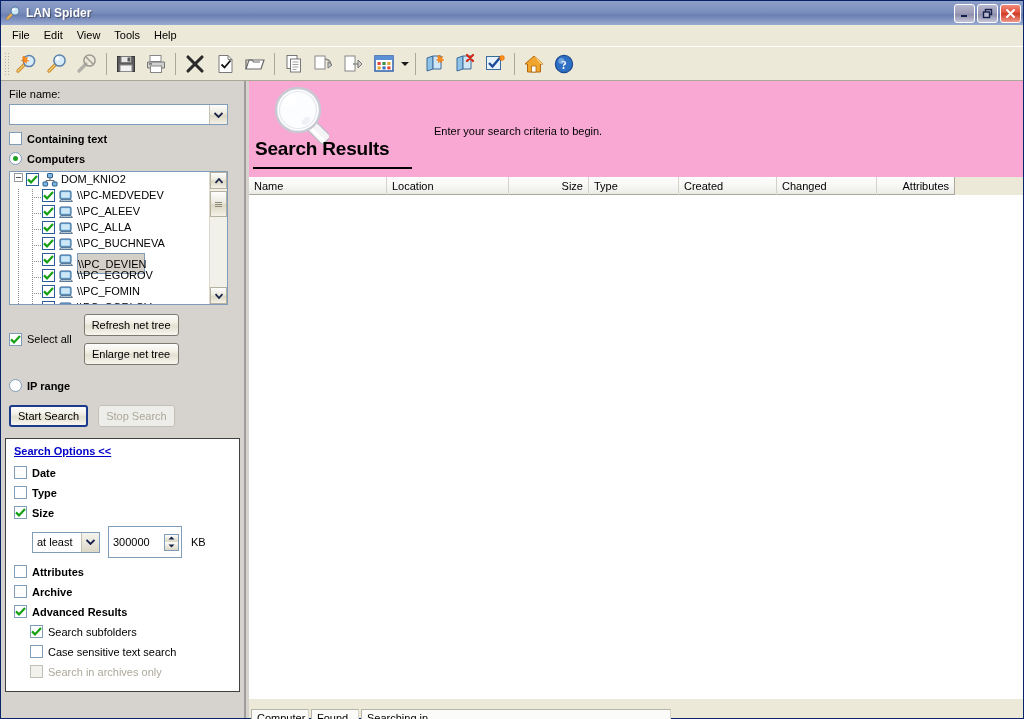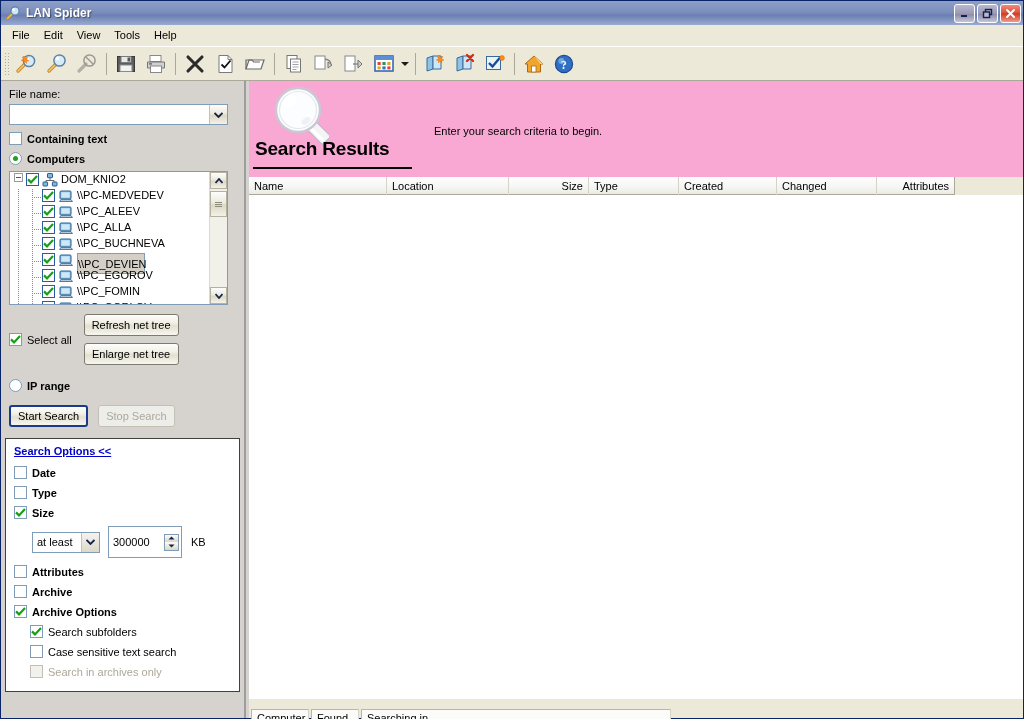--- a/index.html
+++ b/index.html
@@ -720,21 +720,21 @@
               </div>
             <div class="sbbtn">
               <svg width="8" height="6" viewBox="0 0 8 6">
                   <path d="M0.5 1 L4 5 L7.5 1" fill="none" stroke="#16214a" stroke-width="1.7"></path>
                 </svg>
             </div>
           </div>
         </div>
 
         <div class="selectall-row">
-          <div style="display:flex;align-items:center;">
+          <div style="display:flex;">
             <div class="chkbox">
               <svg width="11" height="9" viewBox="0 0 11 9">
                   <path d="M1 4.4 L4 7.4 L10 1" fill="none" stroke="#15a015" stroke-width="2.2"></path>
                 </svg>
             </div>
             <div class="chklabel">Select all</div>
           </div>
           <div class="nettree-btns">
             <div class="btn">Refresh net tree</div>
             <div class="btn">Enlarge net tree</div>
@@ -810,21 +810,21 @@
           <div class="chkbox"></div>
           <div class="chklabel b">Archive</div>
         </div>
 
         <div class="chkrow">
           <div class="chkbox">
             <svg width="11" height="9" viewBox="0 0 11 9">
                 <path d="M1 4.4 L4 7.4 L10 1" fill="none" stroke="#15a015" stroke-width="2.2"></path>
               </svg>
           </div>
-          <div class="chklabel b">Archive Options</div>
+          <div class="chklabel b">Advanced Results</div>
         </div>
 
         <div class="chkrow sub">
           <div class="chkbox">
             <svg width="11" height="9" viewBox="0 0 11 9">
                 <path d="M1 4.4 L4 7.4 L10 1" fill="none" stroke="#15a015" stroke-width="2.2"></path>
               </svg>
           </div>
           <div class="chklabel">Search subfolders</div>
         </div>

